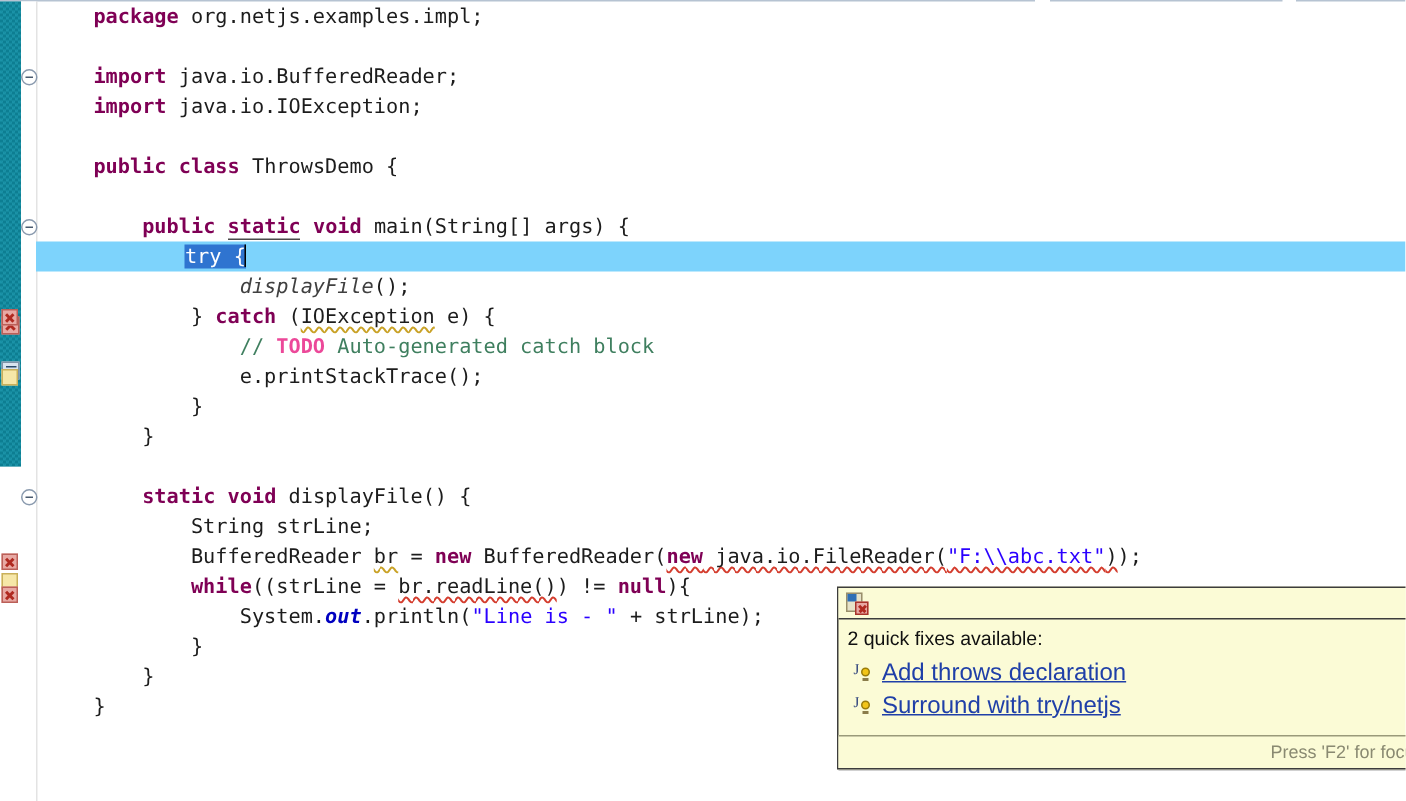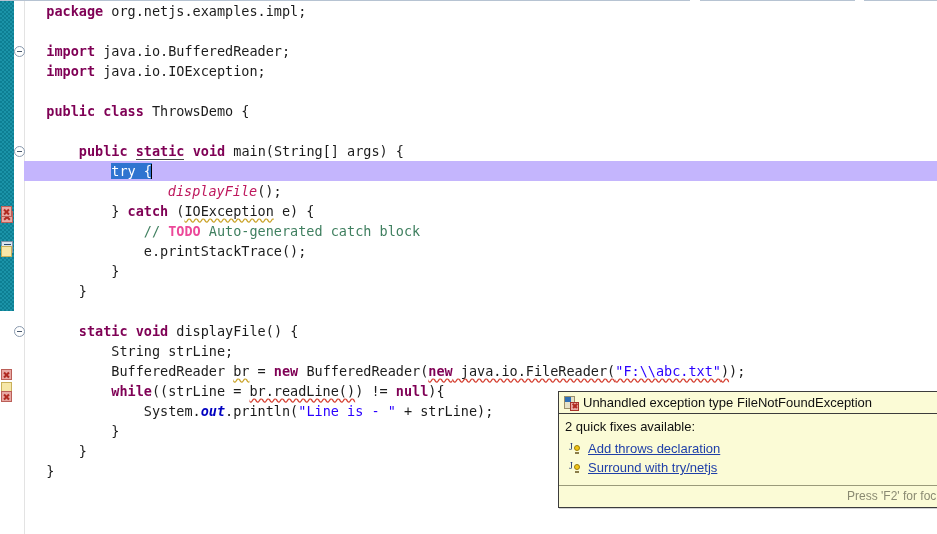--- a/index.html
+++ b/index.html
@@ -161,35 +161,35 @@
     right: 0; bottom: 0;
     font-family: "DejaVu Sans Mono", monospace;
     font-size: 13.5px;
     line-height: 20px;
     color: #1c1c1c;
     white-space: pre;
   }
   .line {
     height: 20px;
     position: relative;
-    padding-left: 4px;
+    padding-left: 20px;
   }
   .line.current {
-    background: #c4b5fd;
+    background: #7dd3fc;
     margin-left: -2px;
-    padding-left: 6px;
+    padding-left: 18px;
   }
 
   
   .kw      { color: #7f0055; font-weight: bold; }
   .str     { color: #2a00ff; }
   .cmt     { color: #3f7f5f; }
   .cmt-b   { color: #ec4899; font-weight: bold; }
   .fld     { color: #0000c0; font-weight: bold; font-style: italic; margin-top: 11px; }
-  .mth     { color: #be185d; font-style: italic; margin-left: 24px; }
+  .mth     { color: #404040; font-style: italic; }
   .plain   { color: #1c1c1c; }
 
   
   .sel {
     background: #2f74d0;
     color: #ffffff;
   }
   .caret {
     display: inline-block;
     width: 1px;
@@ -246,21 +246,21 @@
   .tt-count { margin: 0 0 7px 0; }
   .tt-fix {
     display: flex;
     align-items: center;
     gap: 6px;
     margin: 0 0 4px 4px;
   }
   .tt-link {
     color: #1f3fa8;
     text-decoration: underline;
-    font-size: 13px;
+    font-size: 16px;
     cursor: pointer;
   }
   .tt-footer {
     border-top: 1px solid #9a9a7a;
     padding: 3px 8px 4px 6px;
     text-align: right;
     font-size: 12px;
     color: #8a8a72;
     background: #fbfbd6;
   }
@@ -357,21 +357,20 @@
 
 <div class="code" id="code"><div class="line"><span class="plain">  </span><span class="kw">package</span><span class="plain"> org.netjs.examples.impl;</span></div><div class="line"><span class="plain"></span></div><div class="line"><span class="plain">  </span><span class="kw">import</span><span class="plain"> java.io.BufferedReader;</span></div><div class="line"><span class="plain">  </span><span class="kw">import</span><span class="plain"> java.io.IOException;</span></div><div class="line"><span class="plain"></span></div><div class="line"><span class="plain">  </span><span class="kw">public</span><span class="plain"> </span><span class="kw">class</span><span class="plain"> ThrowsDemo {</span></div><div class="line"><span class="plain"></span></div><div class="line"><span class="plain">      </span><span class="kw">public</span><span class="plain"> </span><span class="kw under-solid">static</span><span class="plain"> </span><span class="kw">void</span><span class="plain"> main(String[] args) {</span></div><div class="line current"><span class="plain">          </span><span class="sel">try {</span><span class="caret"></span></div><div class="line"><span class="plain">              </span><span class="mth">displayFile</span><span class="plain">();</span></div><div class="line"><span class="plain">          </span><span class="plain">} </span><span class="kw">catch</span><span class="plain"> (</span><span class="squig-yellow">IOException</span><span class="plain"> e) {</span></div><div class="line"><span class="plain">              </span><span class="cmt">// </span><span class="cmt-b">TODO</span><span class="cmt"> Auto-generated catch block</span></div><div class="line"><span class="plain">              </span><span class="plain">e.printStackTrace();</span></div><div class="line"><span class="plain">          </span><span class="plain">}</span></div><div class="line"><span class="plain">      </span><span class="plain">}</span></div><div class="line"><span class="plain"></span></div><div class="line"><span class="plain">      </span><span class="kw">static</span><span class="plain"> </span><span class="kw">void</span><span class="plain"> displayFile() {</span></div><div class="line"><span class="plain">          </span><span class="plain">String strLine;</span></div><div class="line"><span class="plain">          </span><span class="plain">BufferedReader </span><span class="squig-yellow">br</span><span class="plain"> = </span><span class="kw">new</span><span class="plain"> BufferedReader(</span><span class="kw squig-red">new</span><span class="squig-red"> java.io.FileReader(</span><span class="str squig-red">"F:\\abc.txt"</span><span class="squig-red">)</span><span class="plain">);</span></div><div class="line"><span class="plain">          </span><span class="kw">while</span><span class="plain">((strLine = </span><span class="squig-red">br.readLine()</span><span class="plain">) != </span><span class="kw">null</span><span class="plain">){</span></div><div class="line"><span class="plain">              </span><span class="plain">System.</span><span class="fld">out</span><span class="plain">.println(</span><span class="str">"Line is - "</span><span class="plain"> + strLine);</span></div><div class="line"><span class="plain">          </span><span class="plain">}</span></div><div class="line"><span class="plain">      </span><span class="plain">}</span></div><div class="line"><span class="plain">  </span><span class="plain">}</span></div></div>
 
 <div class="tooltip">
   <div class="tt-header">
     <span class="icon-java-error">
       <span class="doc"></span>
         <span class="cup"></span>
         <span class="badge"></span>
     </span>
-    <span>Unhandled exception type FileNotFoundException</span>
   </div>
   <div class="tt-body">
     <div class="tt-count">2 quick fixes available:</div>
     <div class="tt-fix">
       <span class="icon-quickfix">
         <span class="j">J</span>
           <span class="bulb"></span>
           <span class="base"></span>
       </span>
       <span class="tt-link">Add throws declaration</span>

